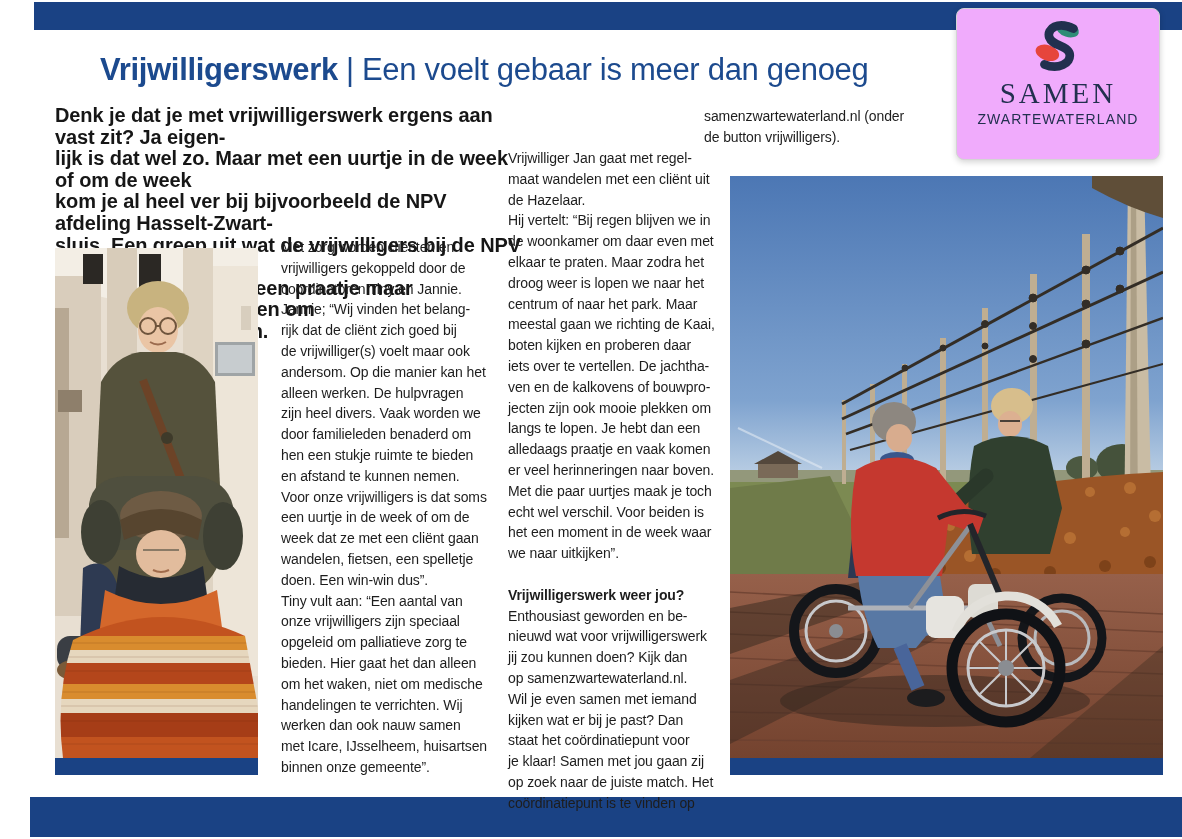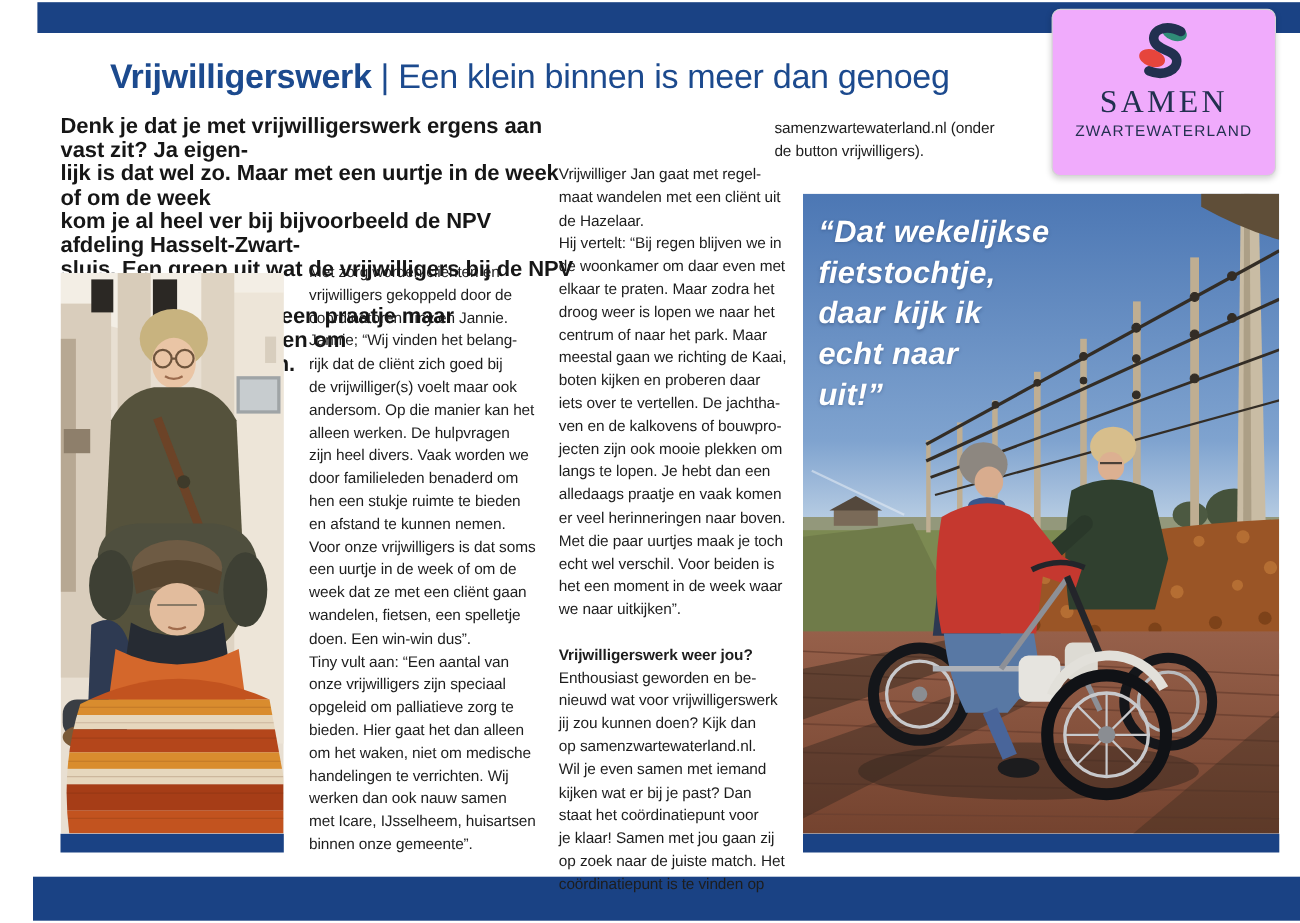--- a/index.html
+++ b/index.html
@@ -52,21 +52,21 @@
 </style>
 </head>
 <body>
 
 <div class="page">
 
   <div class="bar top-bar"></div>
   <div class="bar bottom-bar"></div>
 
   <div class="title">
-    <span class="b">Vrijwilligerswerk</span><span class="r">| Een klein binnen is meer dan genoeg</span>
+    <span class="b">Vrijwilligerswerk</span><span class="r">| Een voelt gebaar is meer dan genoeg</span>
   </div>
 
   <div class="intro pre">Denk je dat je met vrijwilligerswerk ergens aan vast zit? Ja eigen-
 lijk is dat wel zo. Maar met een uurtje in de week of om de week
 kom je al heel ver bij bijvoorbeeld de NPV afdeling Hasselt-Zwart-
 sluis. Een greep uit wat de vrijwilligers bij de NPV doen is onder
 meer een wandeling, een praatje maar bijvoorbeeld ook waken om
 de familie te ontlasten.</div>
 
   <div class="col col1 pre">Met zorg worden cliënten en
@@ -344,25 +344,20 @@
         <line x1="276" y1="454" x2="276" y2="530"></line>
           <line x1="238" y1="492" x2="314" y2="492"></line>
         <line x1="249" y1="465" x2="303" y2="519"></line>
           <line x1="303" y1="465" x2="249" y2="519"></line>
       </g>
       <circle cx="276" cy="492" r="8" fill="#8A8D92"></circle>
     </svg>
   </div>
   <div class="photo-strip strip-right"></div>
 
-  <div class="quote pre">“Dat wekelijkse
-fietstochtje,
-daar kijk ik
-echt naar
-uit!”</div>
 
   <div class="logo-card">
     <svg width="58" height="56" viewBox="0 0 60 56">
       <ellipse cx="40" cy="10" rx="12" ry="7.5" transform="rotate(18 40 10)" fill="#2F8C77"></ellipse>
       <ellipse cx="19" cy="34" rx="12.5" ry="8" transform="rotate(18 19 34)" fill="#E6453C"></ellipse>
       <path d="M46 9 C 30 1 18 9 21 18 C 24 27 40 26 42 35 C 44 45 30 52 16 46" fill="none" stroke="#22304F" stroke-width="9" stroke-linecap="round"></path>
     </svg>
     <div class="logo-samen">SAMEN</div>
     <div class="logo-zw">ZWARTEWATERLAND</div>
   </div>

